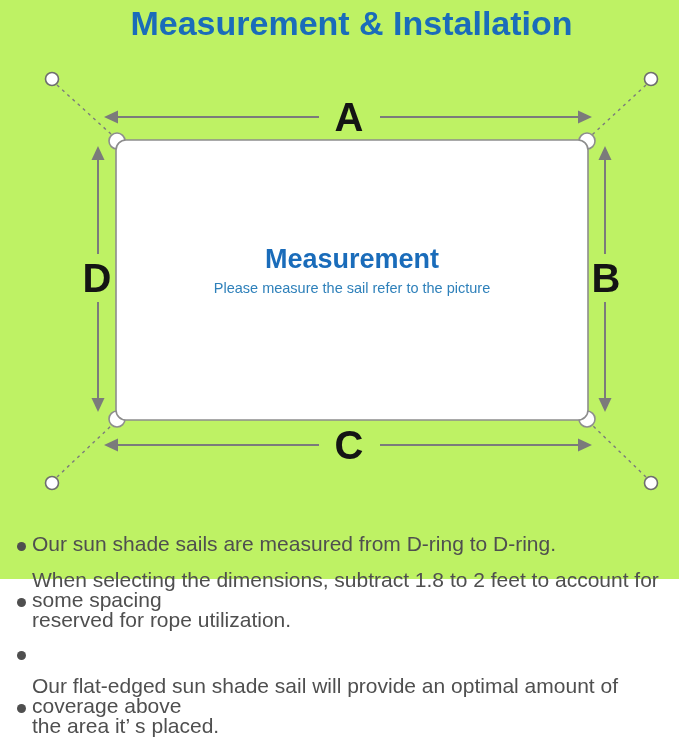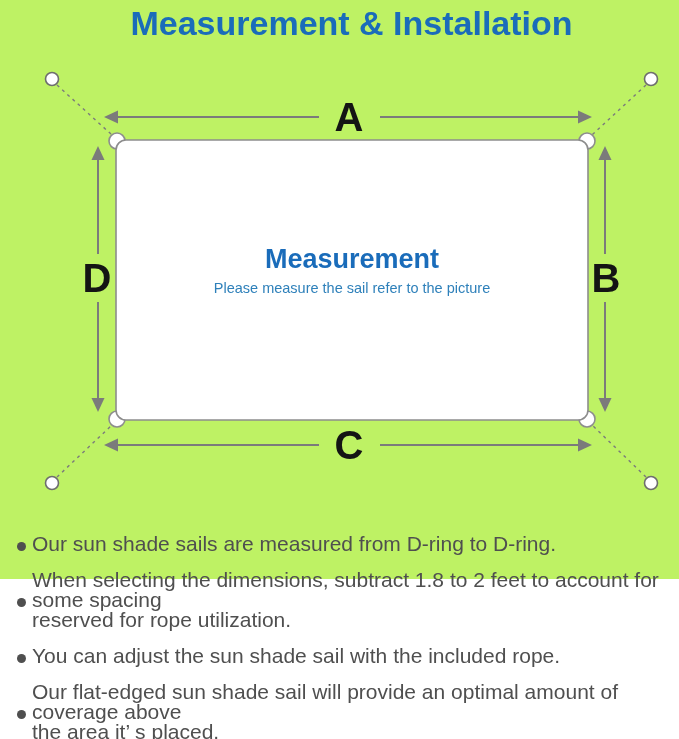--- a/index.html
+++ b/index.html
@@ -141,21 +141,20 @@
       <span class="dot"></span>
       <span class="btext">Our sun shade sails are measured from D-ring to D-ring.</span>
     </li>
     <li>
       <span class="dot"></span>
       <span class="btext">When selecting the dimensions, subtract 1.8 to 2 feet to account for some spacing
 reserved for rope utilization.</span>
     </li>
     <li>
       <span class="dot"></span>
-      <span class="btext">You can adjust the sun shade sail with the included rope.</span>
     </li>
     <li>
       <span class="dot"></span>
       <span class="btext">Our flat-edged sun shade sail will provide an optimal amount of coverage above
 the area it’ s placed.</span>
     </li>
   </ul>
 
 </div>
 

